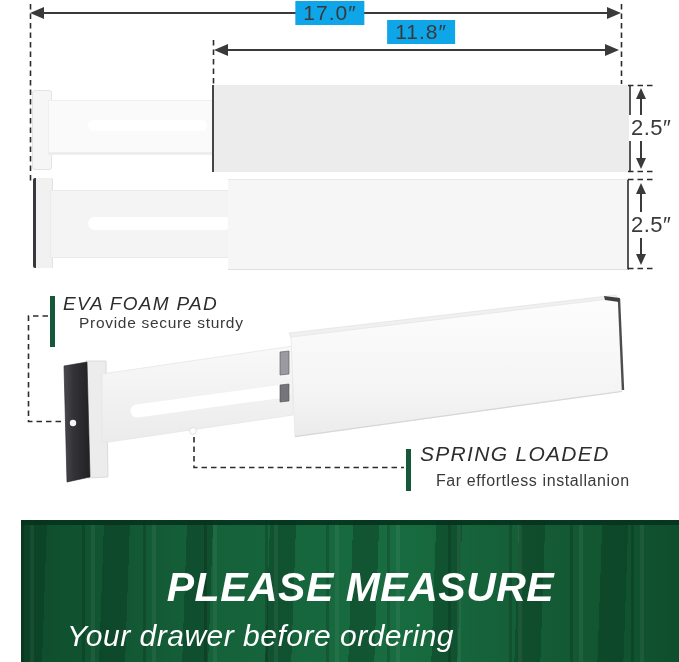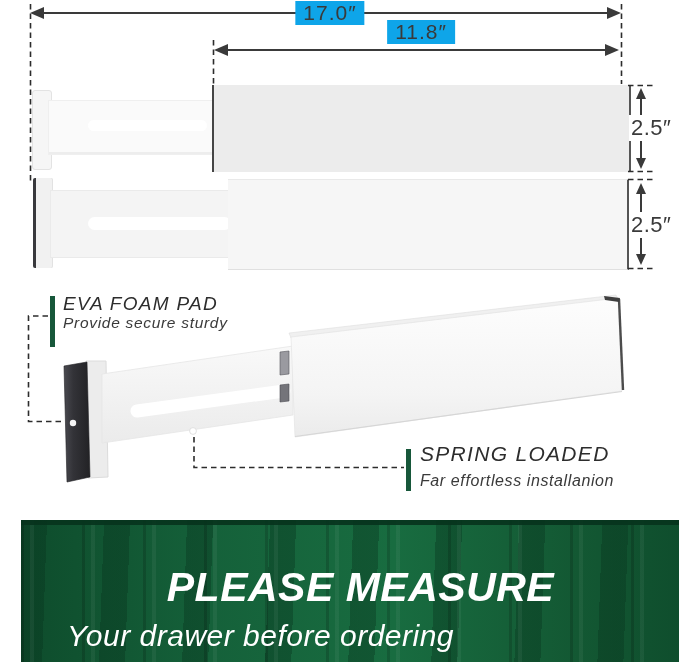--- a/index.html
+++ b/index.html
@@ -30,21 +30,21 @@
   .bar1-slot{left:88px;top:120px;width:119px;height:11px;background:#ffffff;border-radius:6px;z-index:2;}
   .bar1-outer{left:212px;top:85px;width:415px;height:87px;background:#ececec;border-left:2px solid #454545;border-right:2px solid #565656;z-index:2;}
   .bar2-cap{left:33px;top:178px;width:17px;height:90px;background:#f1f1f1;border-left:3px solid #39393d;border-radius:2px;box-shadow:inset -1px 0 0 #e2e2e2;}
   .bar2-inner{left:50px;top:190px;width:182px;height:66px;background:#f4f4f4;border:1px solid #eaeaea;}
   .bar2-slot{left:88px;top:217px;width:143px;height:13px;background:#ffffff;border-radius:7px;z-index:2;}
   .bar2-outer{left:228px;top:179px;width:399px;height:89px;background:#f6f6f6;border-right:2px solid #555555;border-top:1px solid #e9e9e9;border-bottom:1px solid #e0e0e0;z-index:3;}
 
   
   .accent-bar{background:#17573a;width:4.5px;z-index:4;}
   .callout-title{z-index:5;color:#2d2d2d;font-weight:normal;font-style:italic;white-space:nowrap;}
-  .callout-desc{z-index:5;color:#3a3a3a;font-style:italic;white-space:nowrap;}
+  .callout-desc{z-index:5;color:#3a3a3a;white-space:nowrap;margin-left:16px;}
   .eva-title{left:63px;top:293px;font-size:19px;letter-spacing:1.3px;}
   .eva-desc{left:63px;top:316px;font-size:15.5px;line-height:14.6px;letter-spacing:.7px;}
   .spring-title{left:420px;top:442px;font-size:21px;letter-spacing:1.3px;}
   .spring-desc{left:420px;top:472px;font-size:16px;letter-spacing:.6px;}
 
   
   .banner{
     left:0;top:520px;width:679px;height:142px;z-index:2;
     background-color:#15613a;
     background-image:

